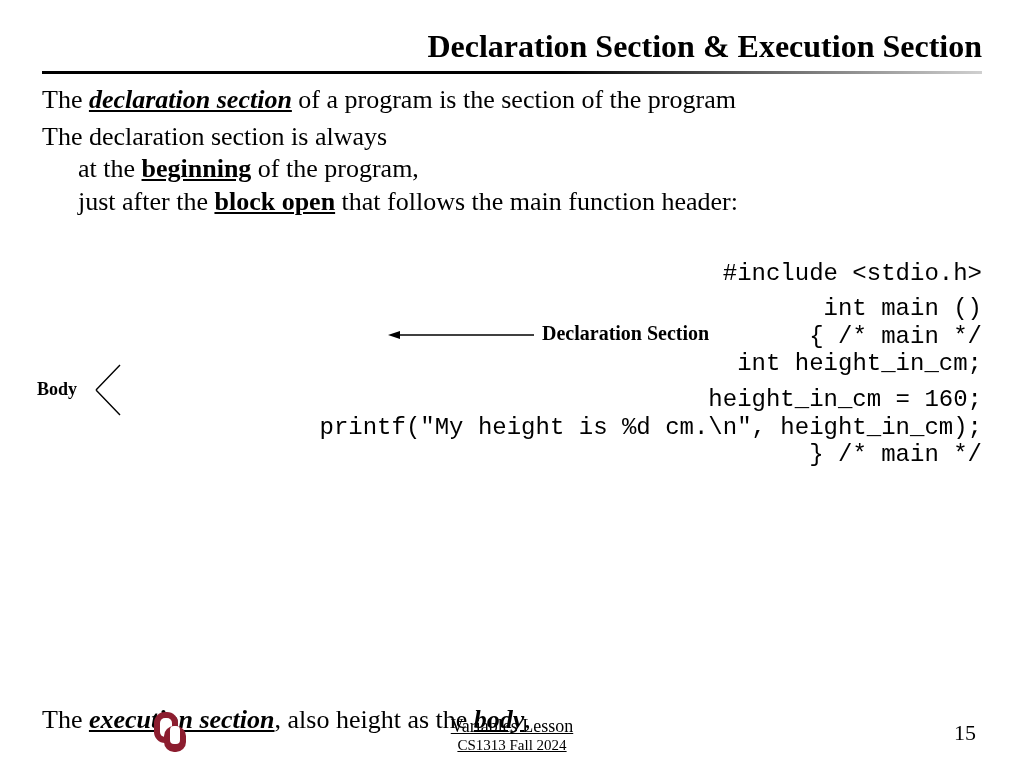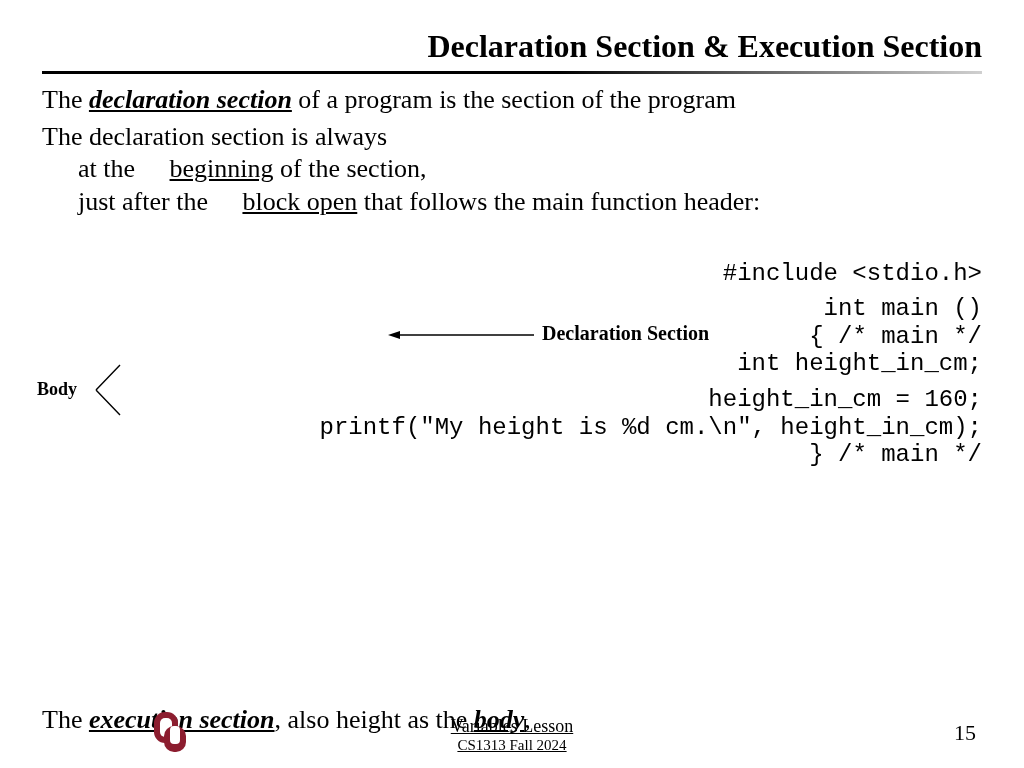--- a/index.html
+++ b/index.html
@@ -32,21 +32,21 @@
   }
   .para {
     font-size: 26px;
     line-height: 1.25;
     margin: 2px 0 4px 0;
   }
   .indent {
     padding-left: 36px;
   }
   .term { font-weight: bold; font-style: italic; text-decoration: underline; }
-  .ub { font-weight: normal; text-decoration: underline; margin-left: 28px; }
+  .ub { font-weight: bold; text-decoration: underline; }
   .code {
     font-family: "Courier New", Courier, monospace;
     font-size: 24px;
     line-height: 1.15;
     white-space: pre;
     margin-top: 14px;
     margin-bottom: 14px;
     position: relative;
     text-align: right;
   }
@@ -118,21 +118,21 @@
   <h1 class="title">Declaration Section &amp; Execution Section</h1>
   <div class="title-rule"></div>
 
   <div class="para">
     <span>The </span><span class="term">declaration section</span><span> of a program is the section of the program</span>
   </div>
 
   <div class="para">
     <span>The declaration section is always</span>
     <div class="indent">
-      <span>at the </span><span class="ub">beginning</span><span> of the section,</span><br>
+      <span>at the </span><span class="ub">beginning</span><span> of the program,</span><br>
       <span>just after the </span><span class="ub">block open</span><span> that follows the main function header:</span>
     </div>
   </div>
 
   <div class="code">
 <span class="code-line">#include &lt;stdio.h&gt;</span><div class="gap"></div><span class="code-line">int main ()</span><span class="code-line">{ /* main */</span><span class="code-line">    int height_in_cm;</span><div class="gap"></div><span class="code-line">    height_in_cm = 160;</span><span class="code-line">    printf("My height is %d cm.\n", height_in_cm);</span><span class="code-line">} /* main */</span>
 
     <div class="body-label">Body</div>
     <svg class="body-brace" viewBox="0 0 32 58">
       <path d="M 4 29 L 28 4 M 4 29 L 28 54" stroke="#000" stroke-width="1.4" fill="none"></path>

